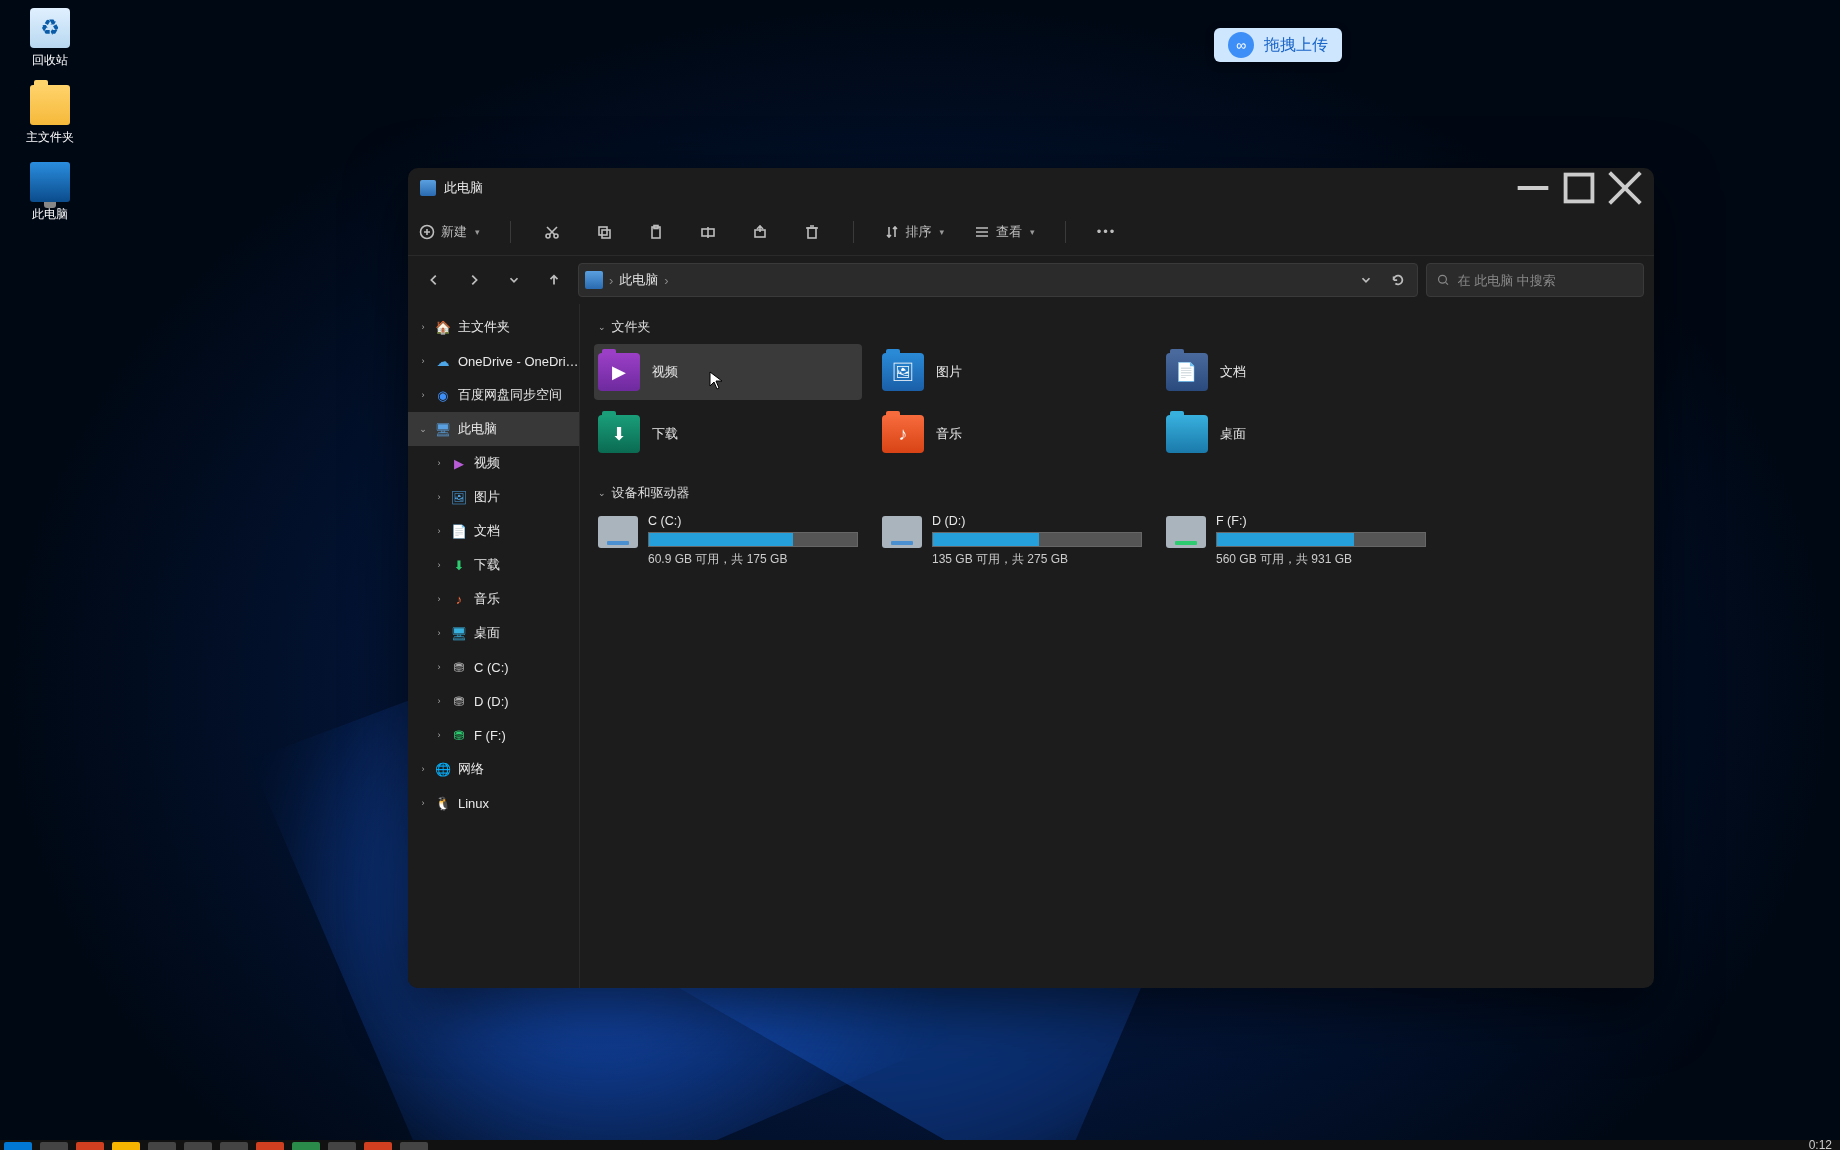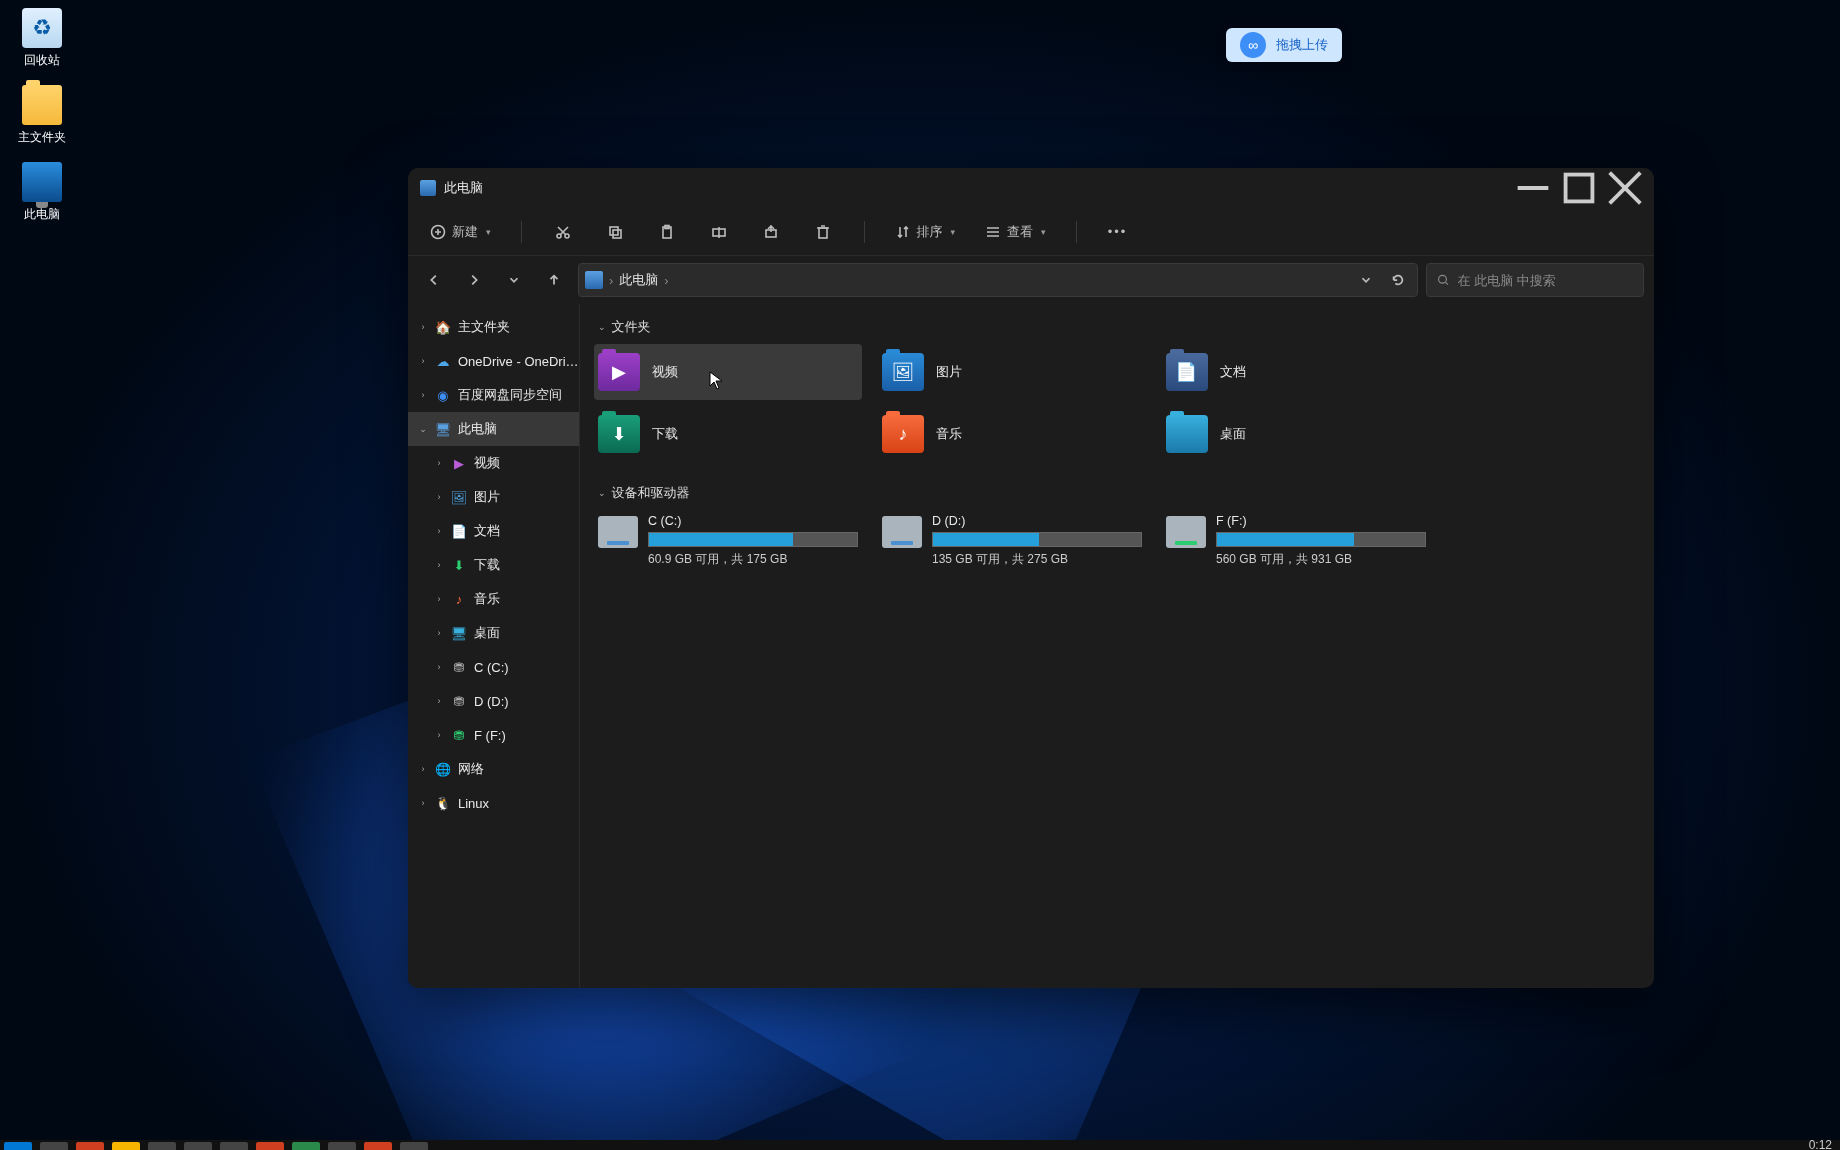--- a/index.html
+++ b/index.html
@@ -21,54 +21,54 @@
   background: radial-gradient(circle, #0d4fb3 0%, #0a2a66 60%, transparent 100%);
   clip-path: polygon(20% 0, 100% 30%, 70% 100%, 0 60%);
 }
 .bloom::after {
   width: 700px; height: 700px; left: 250px; top: 550px;
   background: radial-gradient(circle, #1a5bd6 0%, transparent 70%);
   clip-path: polygon(0 30%, 80% 0, 100% 70%, 30% 100%);
 }
 
 
-.desktop-icons { position: absolute; top: 4px; left: 4px; z-index: 1; }
+.desktop-icons { position: absolute; top: 4px; left: 12px; z-index: 1; }
 .dicon { width: 76px; text-align: center; color: #fff; font-size: 12px; padding: 4px 0 12px; cursor: pointer; }
 .dicon .ico { width: 40px; height: 40px; margin: 0 auto 4px; display: flex; align-items: center; justify-content: center; }
 .recycle { background: linear-gradient(#e0f0ff,#b8d8f0); border-radius: 4px; position: relative; }
 .recycle::after { content:"♻"; color:#0a5ca8; font-size: 22px; }
 .folder { background: linear-gradient(#ffd36b,#f5b93a); border-radius: 3px; position: relative; }
 .folder::before { content:""; position:absolute; top:-5px; left:4px; width:14px; height:6px; background:#ffd36b; border-radius:2px 2px 0 0; }
 .monitor { background: linear-gradient(#2a8dde,#0b4c8c); border-radius: 3px; position: relative; }
 .monitor::after { content:""; position:absolute; bottom:-6px; left:14px; width:12px; height:6px; background:#888; border-radius: 0 0 3px 3px; }
 
 
 .baidu-drag { position: absolute; top: 28px; right: 498px; z-index: 2; display:flex; align-items:center; background:#cfe6ff; border-radius:6px; height:34px; padding:0 14px; gap:10px; cursor:pointer; box-shadow:0 2px 8px rgba(0,0,0,.3); }
 .baidu-drag .bl { width:26px; height:26px; border-radius:50%; background:#3e8ef7; display:flex; align-items:center; justify-content:center; color:#fff; font-size:14px; }
-.baidu-drag span { color:#1864c7; font-size:13px; }
+.baidu-drag span { color:#1864c7; font-size:16px; }
 
 
 .explorer {
   position: absolute;
   left: 408px; top: 168px;
   width: 1246px; height: 820px;
   background: #1c1c1c;
   border-radius: 10px;
   box-shadow: 0 20px 60px rgba(0,0,0,.6);
   display: flex; flex-direction: column;
   color: #e8e8e8;
   z-index: 5;
   overflow: hidden;
 }
 .titlebar { height: 40px; display:flex; align-items:center; padding: 0 6px 0 12px; font-size: 13px; }
 .titlebar .ticon { width:16px; height:16px; margin-right:8px; background:linear-gradient(#5aa0e0,#2a6ab0); border-radius:2px; }
 .titlebar .spacer { flex:1; }
 .winbtn { width:46px; height:32px; display:flex; align-items:center; justify-content:center; color:#ccc; cursor:pointer; }
 
-.toolbar { height: 48px; display:flex; align-items:center; padding: 0 14px; gap: 14px; border-bottom: 1px solid #2a2a2a; }
+.toolbar { height: 48px; display:flex; align-items:center; padding: 0 3px; gap: 14px; border-bottom: 1px solid #2a2a2a; }
 .tbtn { height: 34px; min-width: 38px; padding: 0 8px; display:flex; align-items:center; justify-content:center; gap:6px; color:#bdbdbd; border-radius: 4px; cursor:pointer; font-size:13px; }
 .tbtn svg { width:16px; height:16px; stroke:#bdbdbd; fill:none; stroke-width:1.6; }
 .tsep { width:1px; height:22px; background:#3a3a3a; margin: 0 8px; }
 .chev { font-size:9px; margin-left:2px; color:#999; }
 
 .navrow { height: 48px; display:flex; align-items:center; padding: 0 10px; gap:8px; }
 .navbtn { width:32px; height:32px; display:flex; align-items:center; justify-content:center; color:#bdbdbd; cursor:pointer; border-radius:4px; }
 .navbtn svg { width:14px; height:14px; stroke:#bdbdbd; fill:none; stroke-width:2; }
 .addrbar { flex:1; height:34px; background:#2b2b2b; border:1px solid #3a3a3a; border-radius:4px; display:flex; align-items:center; padding:0 6px; font-size:13px; gap:6px; }
 .addrbar .aicon { width:18px; height:18px; background:linear-gradient(#5aa0e0,#2a6ab0); border-radius:2px; }

